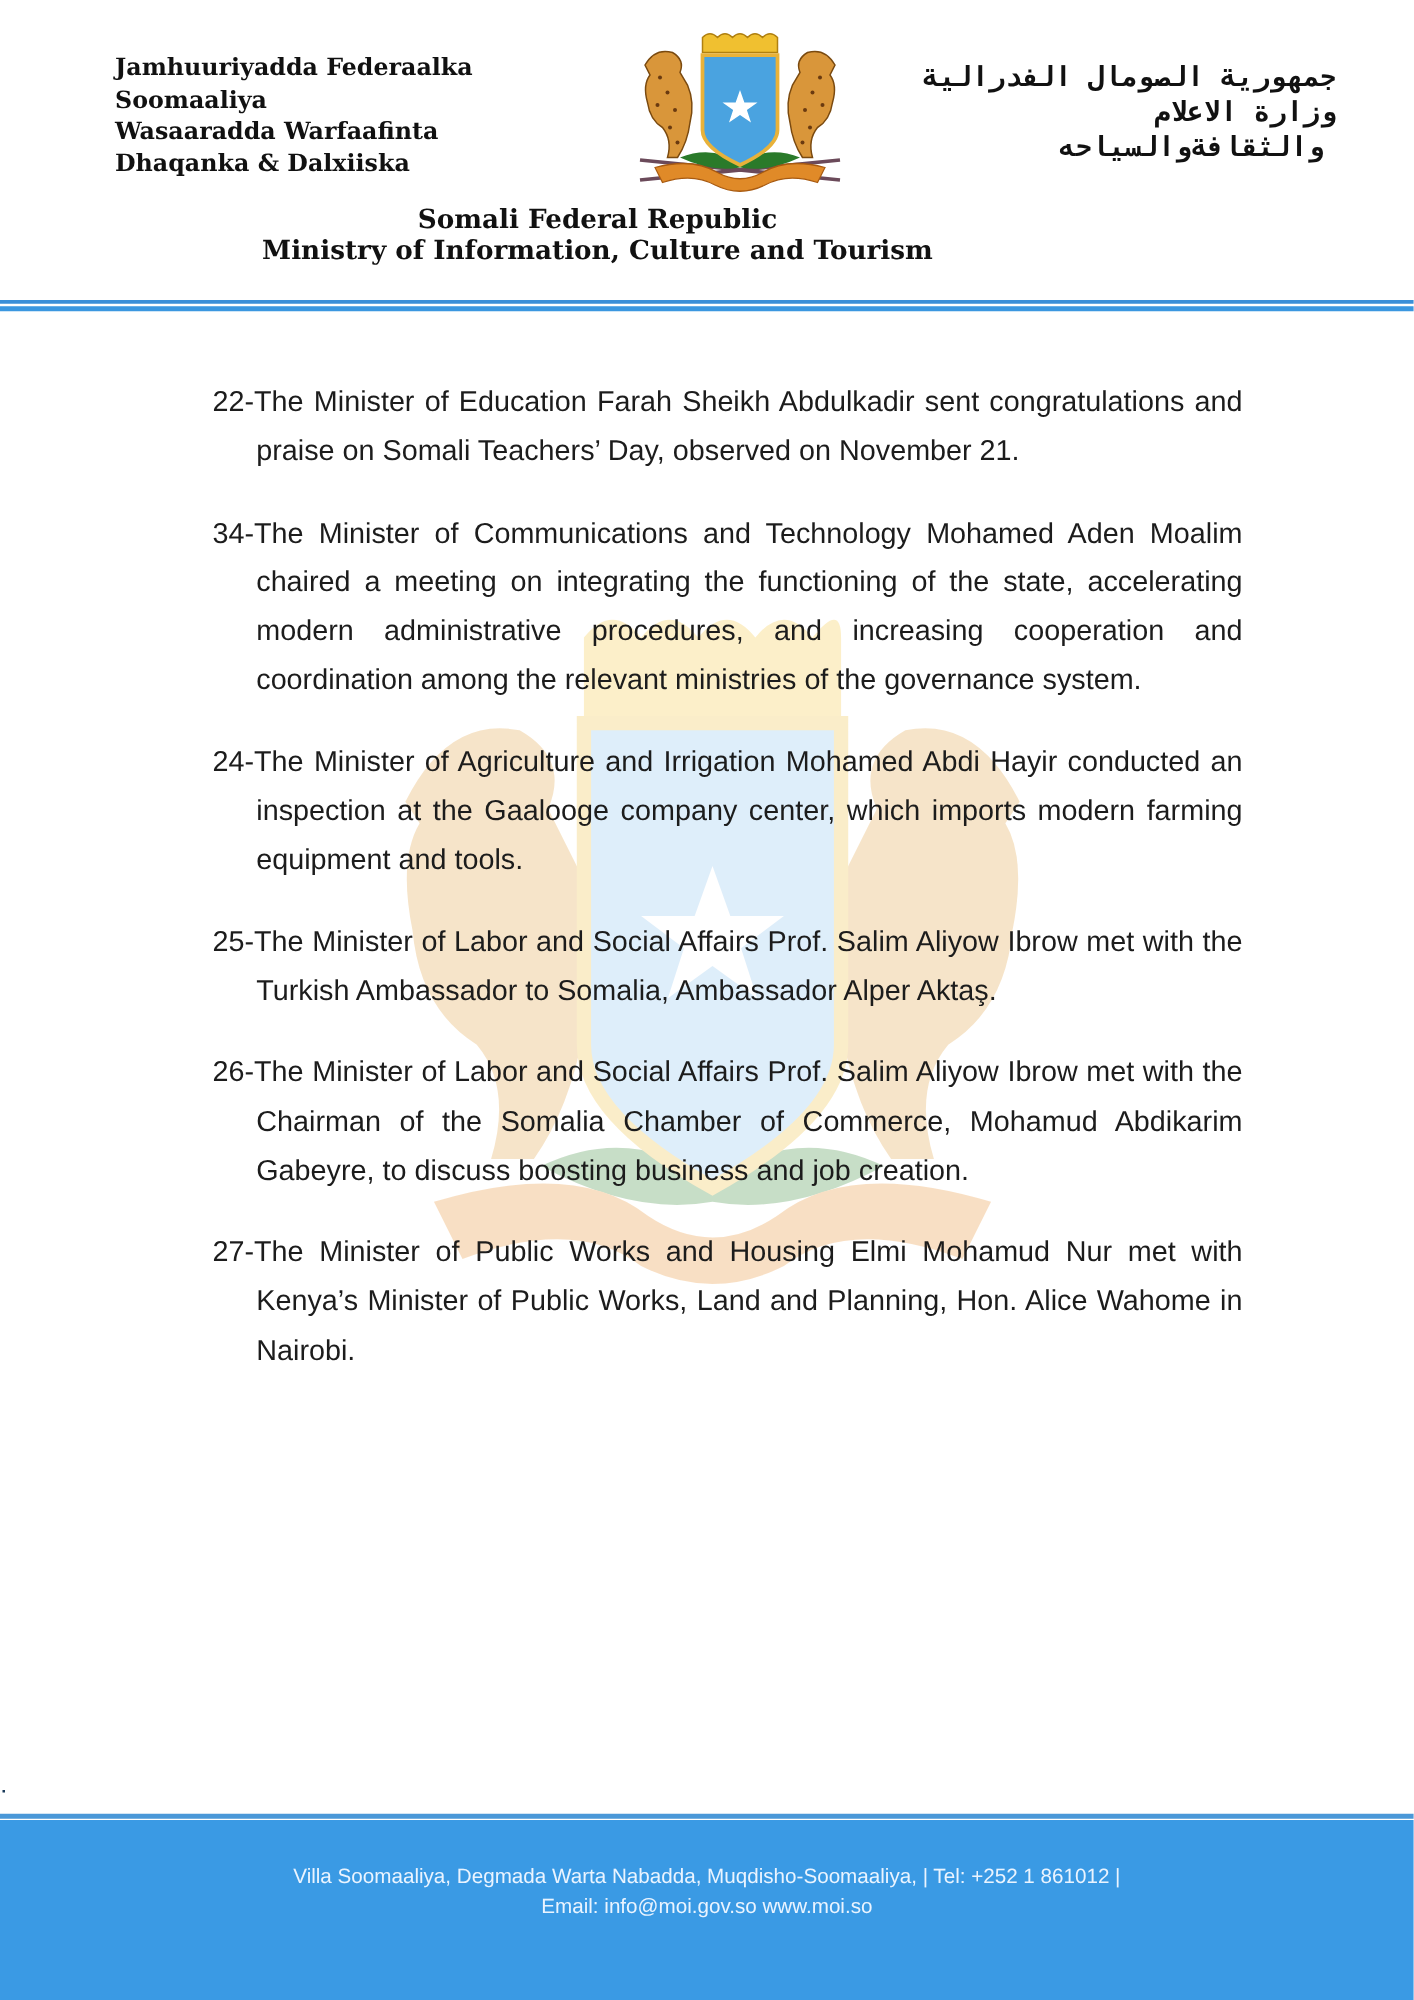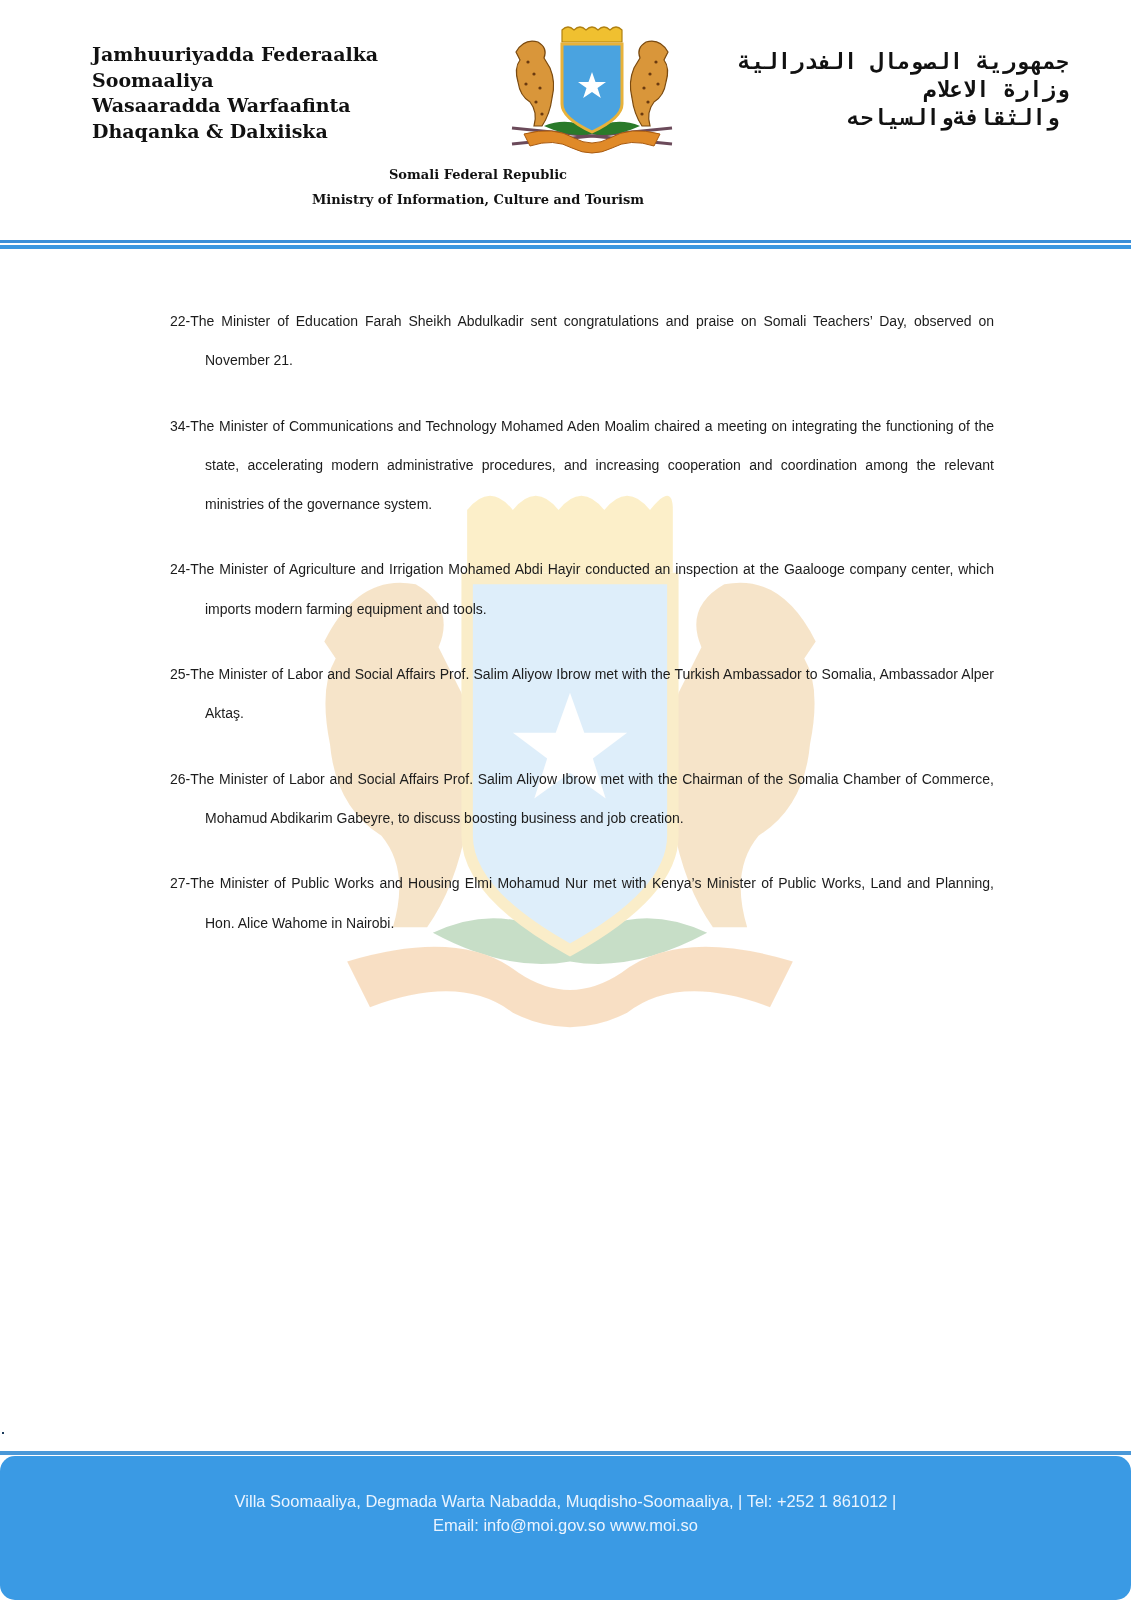--- a/index.html
+++ b/index.html
@@ -18,37 +18,36 @@
       position: absolute; right: 62px; top: 50px; text-align: right;
       font-family: Liberation Mono, monospace; font-weight: bold;
       font-size: 22px; line-height: 28px; color: #111; direction: rtl;
     }
     .hdr-right div { white-space: nowrap; }
     .hdr-right .l3 { padding-right: 10px; }
     .emblem { position: absolute; left: 494px; top: 22px; width: 196px; height: 134px; }
     .hdr-center {
       position: absolute; left: 0; width: 956px; top: 162px; text-align: center;
       font-family: "DejaVu Serif", serif; font-weight: bold;
-      font-size: 13px; line-height: 25px; color: #111;
+      font-size: 21px; line-height: 25px; color: #111;
     }
     .rule-top { position: absolute; left: 0; width: 1131px; top: 240px; height: 10px; }
     .rule-top .a { position: absolute; left: 0; right: 0; top: 0; height: 3px; background: #3b8fd8; }
     .rule-top .b { position: absolute; left: 0; right: 0; top: 5px; height: 4px; background: #3b97e0; }
     .watermark { position: absolute; left: 290px; top: 470px; width: 560px; height: 560px; opacity: 0.28; }
     .content {
       position: absolute; left: 170px; top: 302px; width: 824px;
-      font-size: 14px; line-height: 39.3px; color: #1c1c1c;
+      font-size: 23px; line-height: 39.3px; color: #1c1c1c;
     }
     .item { margin: 0 0 26px 0; padding-left: 35px; text-indent: -35px; text-align: justify; }
     .dot { position: absolute; left: 2px; top: 1432px; width: 2px; height: 2px; background: #1a3a5a; }
     .rule-bottom { position: absolute; left: 0; width: 1131px; top: 1451px; height: 4px; background: #4a98d8; }
     .footer {
       position: absolute; left: 0; top: 1456px; width: 1131px; height: 144px;
       background: #3a9ae4;
-      border-radius: 15px;
     }
     .footer-text {
       position: absolute; left: 0; width: 1131px; top: 33px; text-align: center;
       color: #eaf4ff; font-size: 16.5px; line-height: 24px;
     }
   </style>
 </head>
 <body>
 
 <div class="hdr-left">

